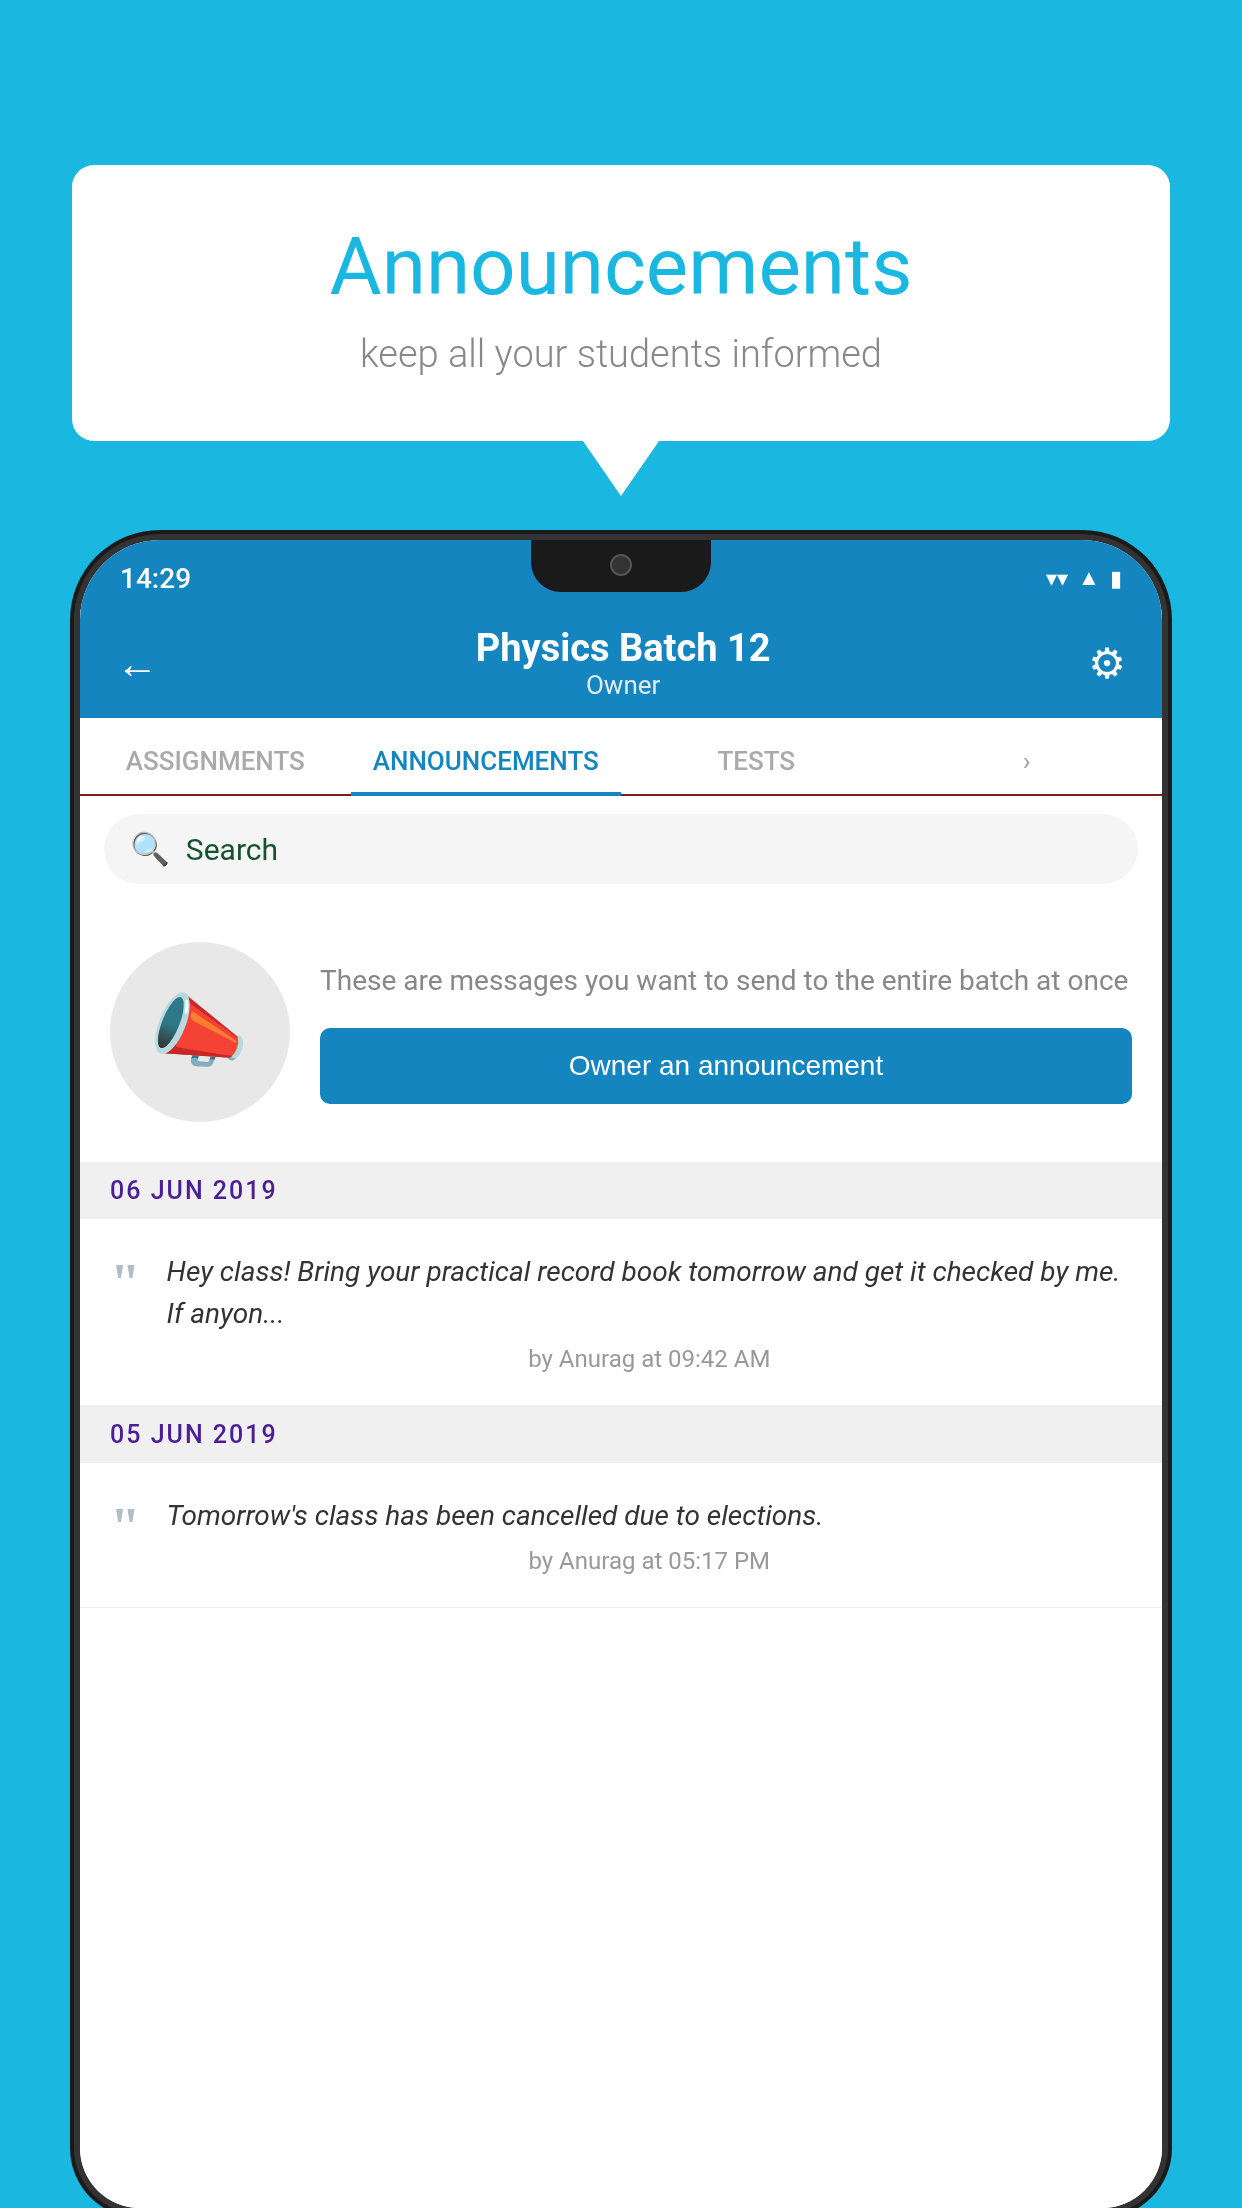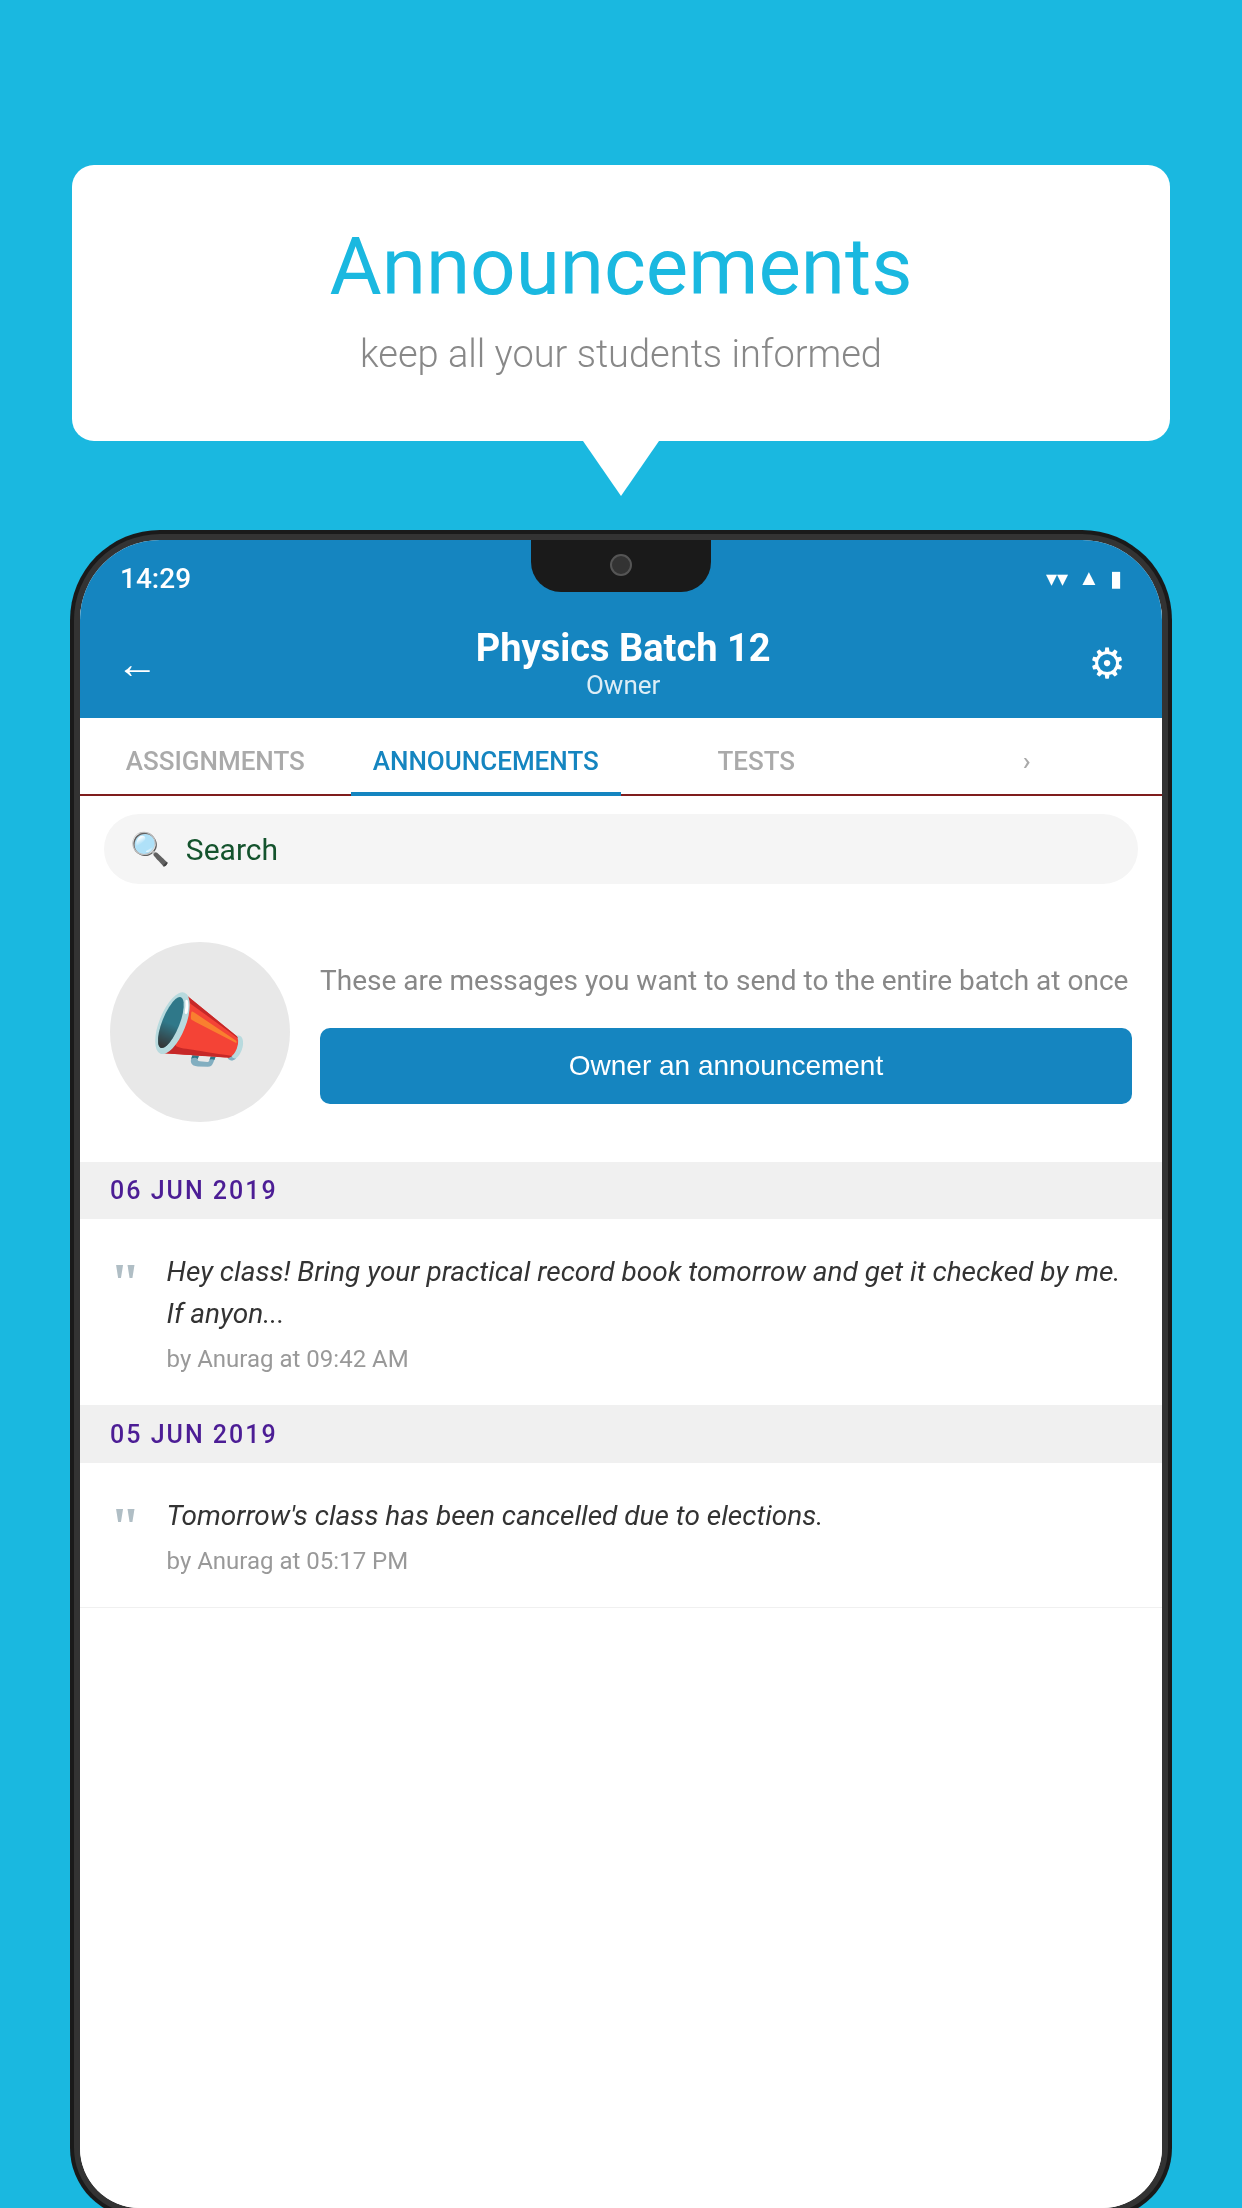--- a/index.html
+++ b/index.html
@@ -309,20 +309,21 @@
       color: #333;
       font-size: 28px;
       font-style: italic;
       line-height: 1.5;
       margin-bottom: 10px;
     }
 
     .announcement-meta {
       color: #999;
       font-size: 24px;
+      text-align: center;
     }
 
     
     .phone-inner {
       position: absolute;
       top: 0;
       left: 0;
       right: 0;
       bottom: 0;
       border-radius: 70px 70px 52px 52px;

